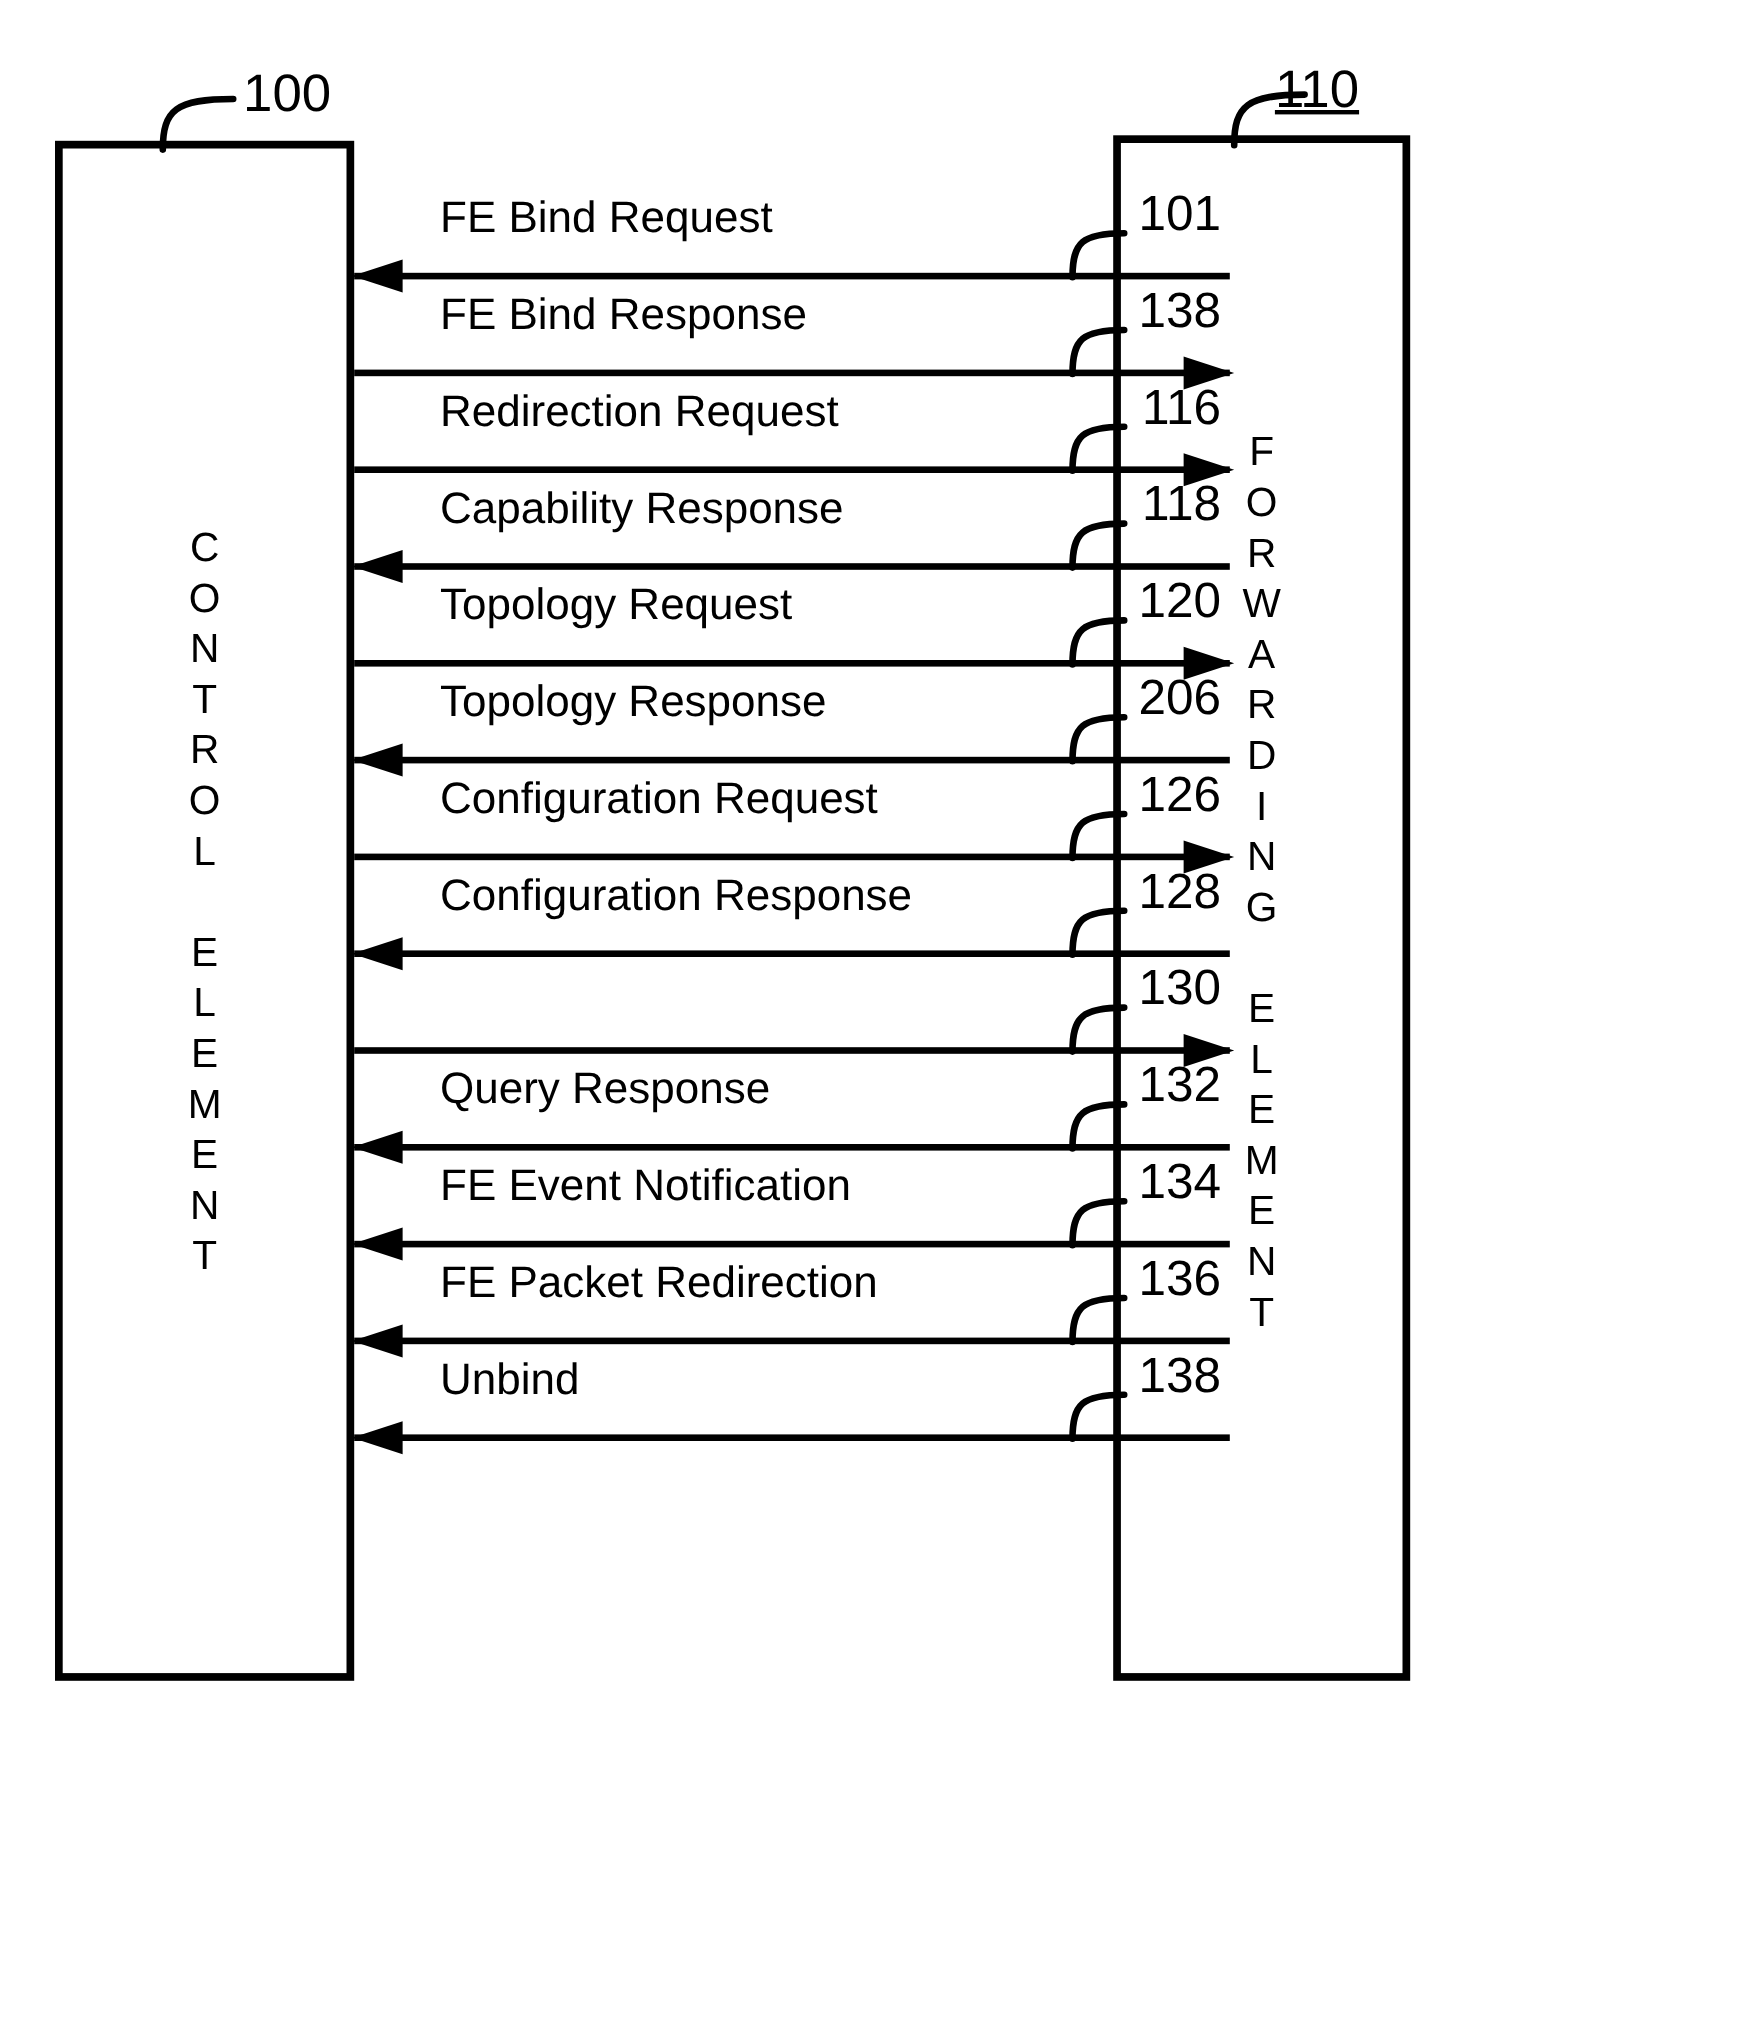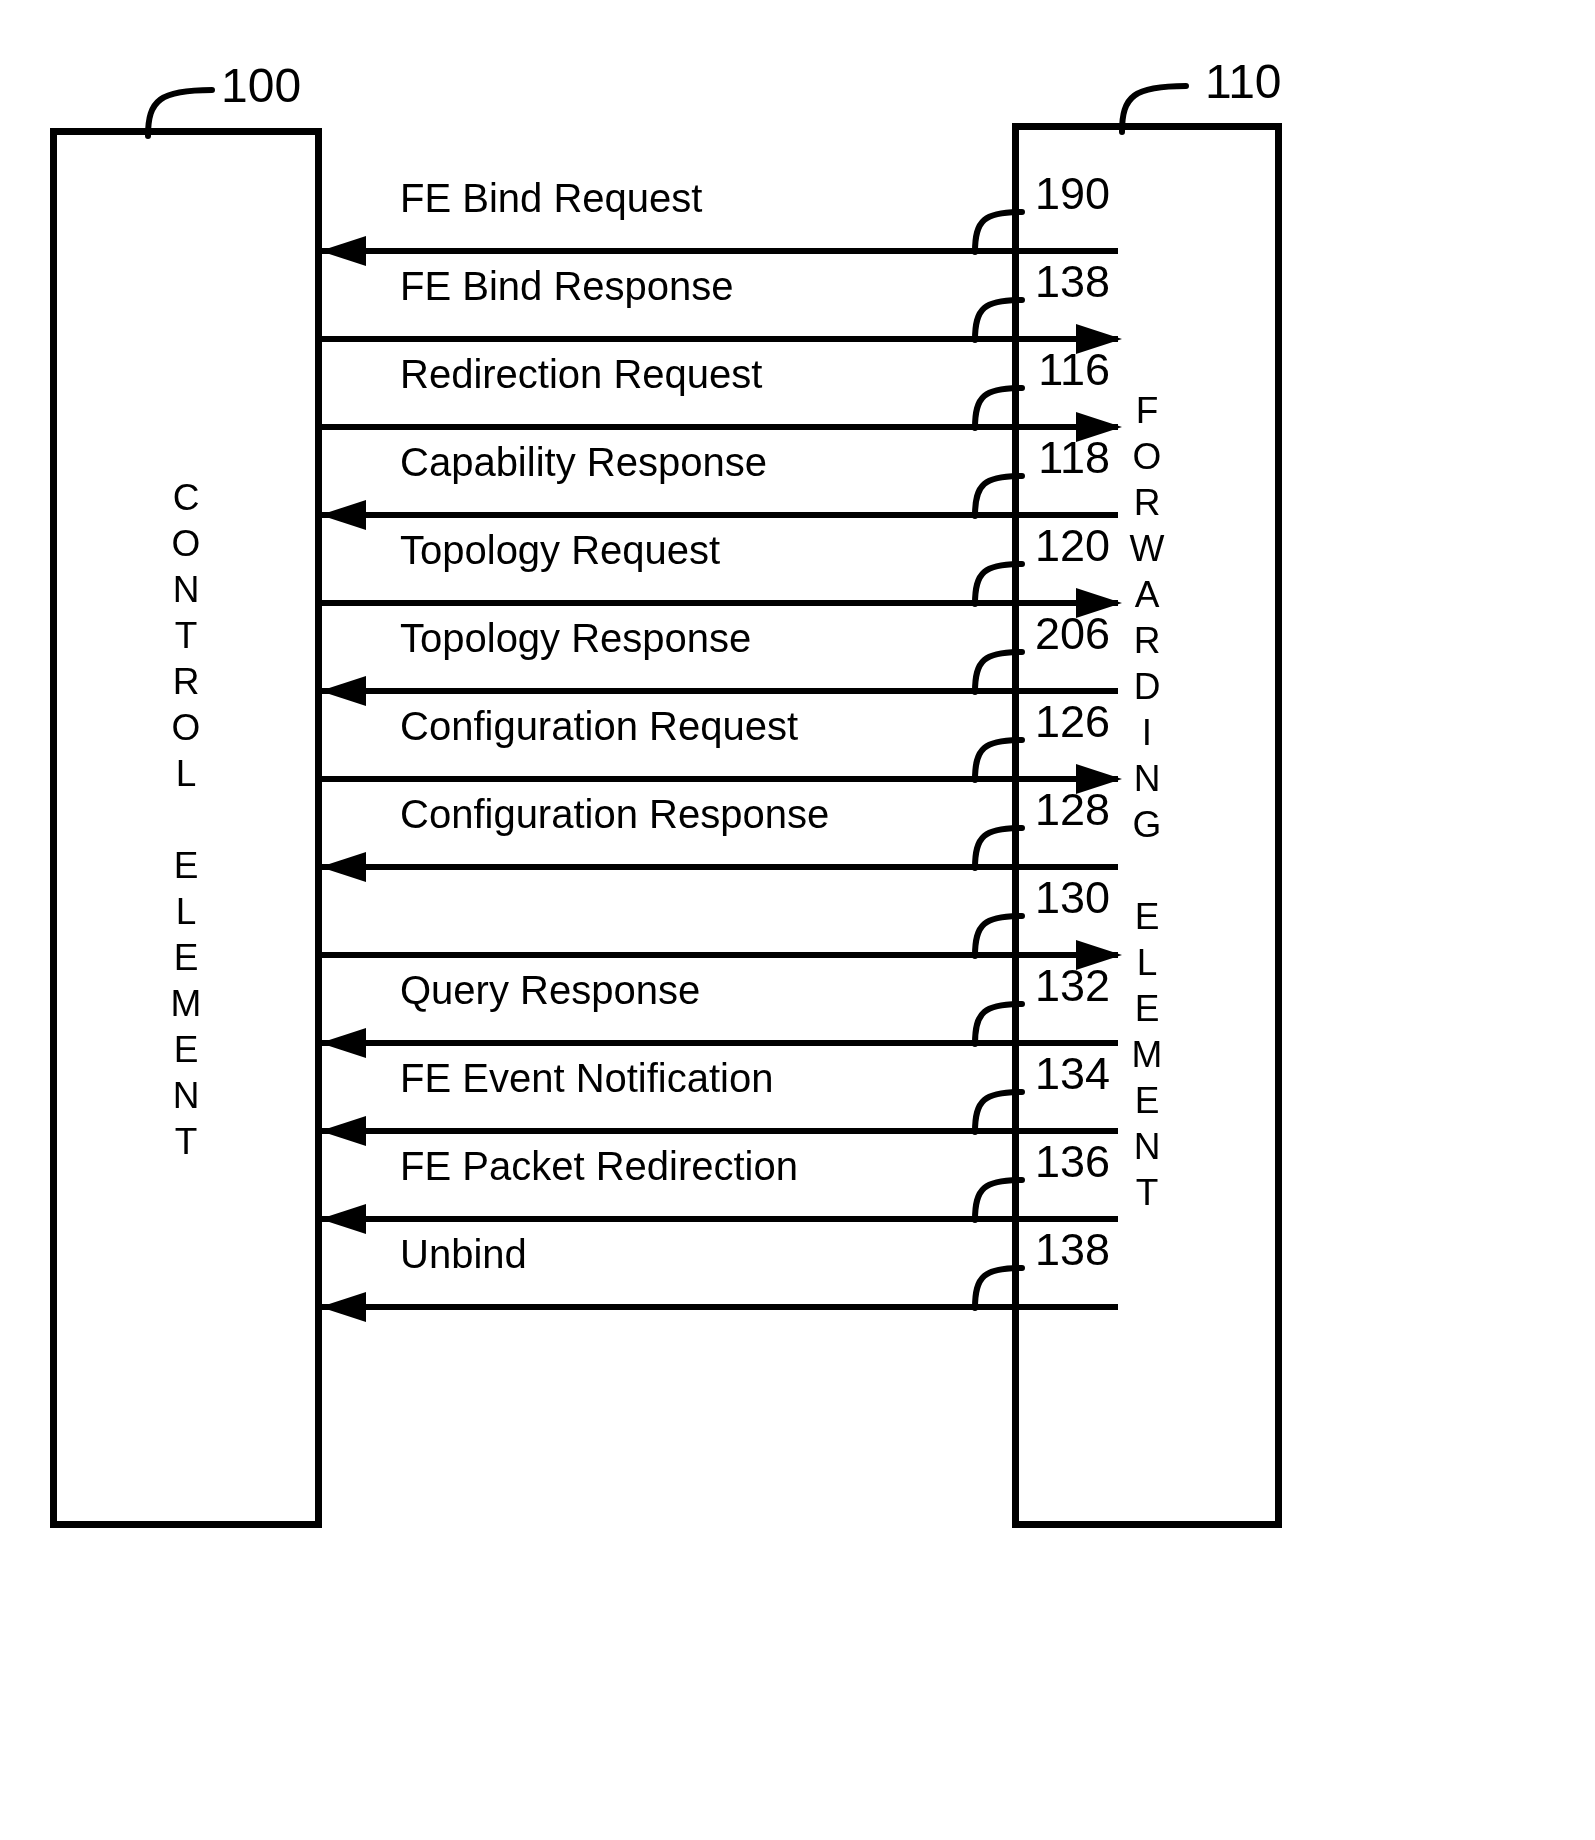--- a/index.html
+++ b/index.html
@@ -50,21 +50,21 @@
 
   
   .ref-num {
     position: absolute;
     font-size: 48px;
     font-family: "Liberation Sans", sans-serif;
     line-height: 1;
     white-space: nowrap;
   }
   #ref-100 { left: 209px; top: 62px; margin-left: 12px; }
-  #ref-110 { left: 1205px; top: 58px; }
+  #ref-110 { left: 1159px; top: 58px; text-decoration: underline; }
 
   .leader-svg { position: absolute; overflow: visible; }
 
   
   #rows {
     position: absolute;
     left: 322px;
     top: 166px;
     width: 796px;
     height: 1240px;
@@ -148,21 +148,21 @@
   </div>
 
   <svg class="leader-svg" style="left:1114px; top:74px;" width="80" height="60" viewBox="0 0 80 60">
     <path d="M 8 58 C 8 22, 20 12, 72 12" fill="none" stroke="#000" stroke-width="6" stroke-linecap="round"></path>
   </svg>
   <div class="ref-num" id="ref-110">110</div>
 
   <div id="rows">
       <div class="msg-row">
         <div class="row-label">FE Bind Request</div>
-        <div class="row-ref">190</div>
+        <div class="row-ref">101</div>
         <div class="row-hook">
           <svg width="58" height="52" viewBox="0 0 58 52">
             <path d="M 7 50 C 7 18, 16 10, 54 10" fill="none" stroke="#000" stroke-width="6" stroke-linecap="round"></path>
           </svg>
         </div>
         <div class="row-line"></div>
         <div class="arrow-head left"></div>
       </div>
       <div class="msg-row">
         <div class="row-label">FE Bind Response</div>

